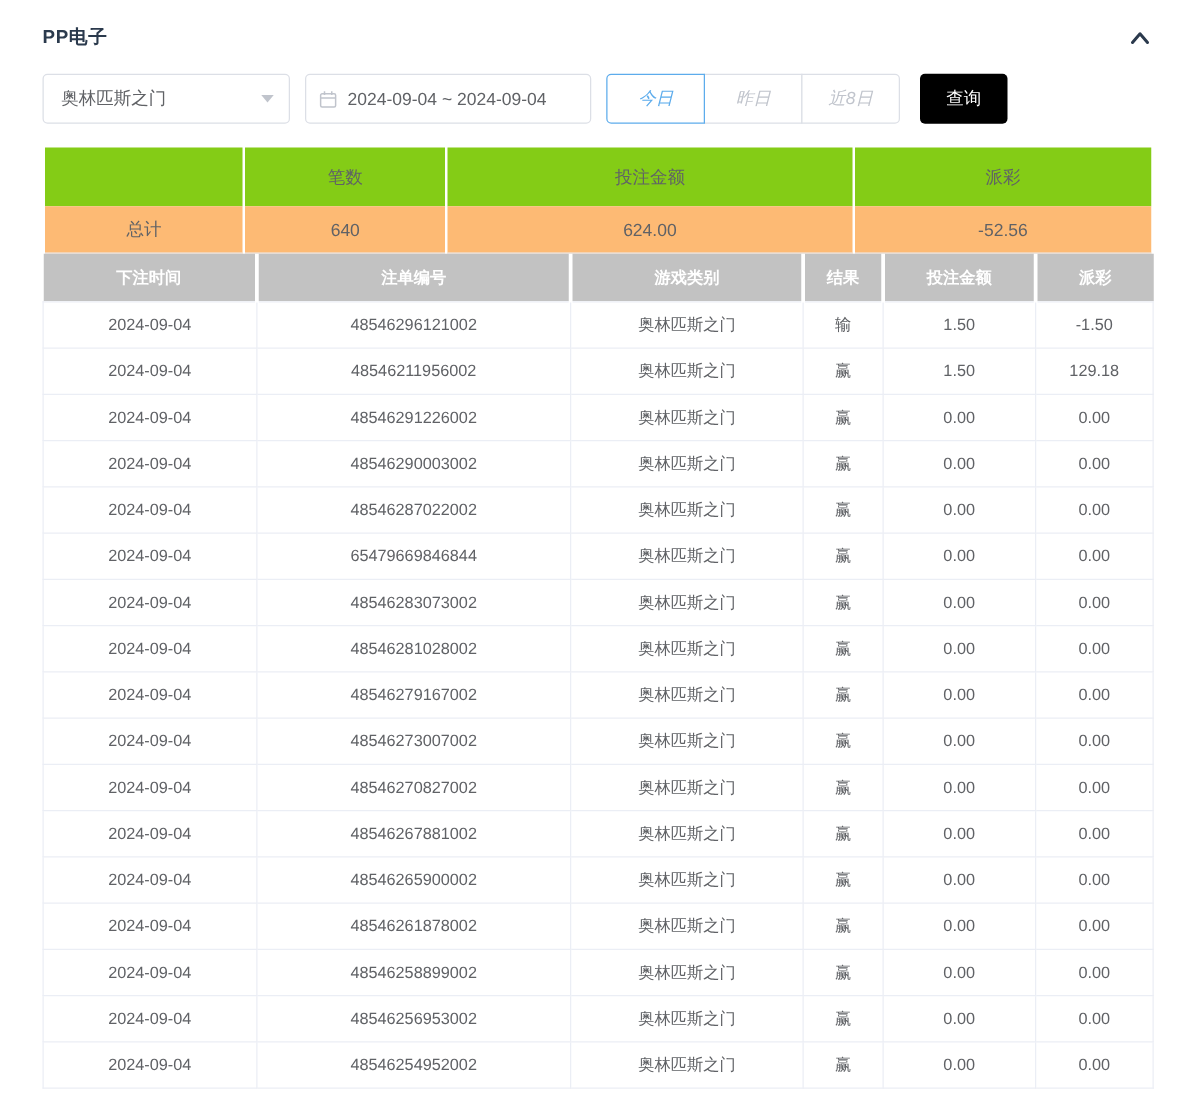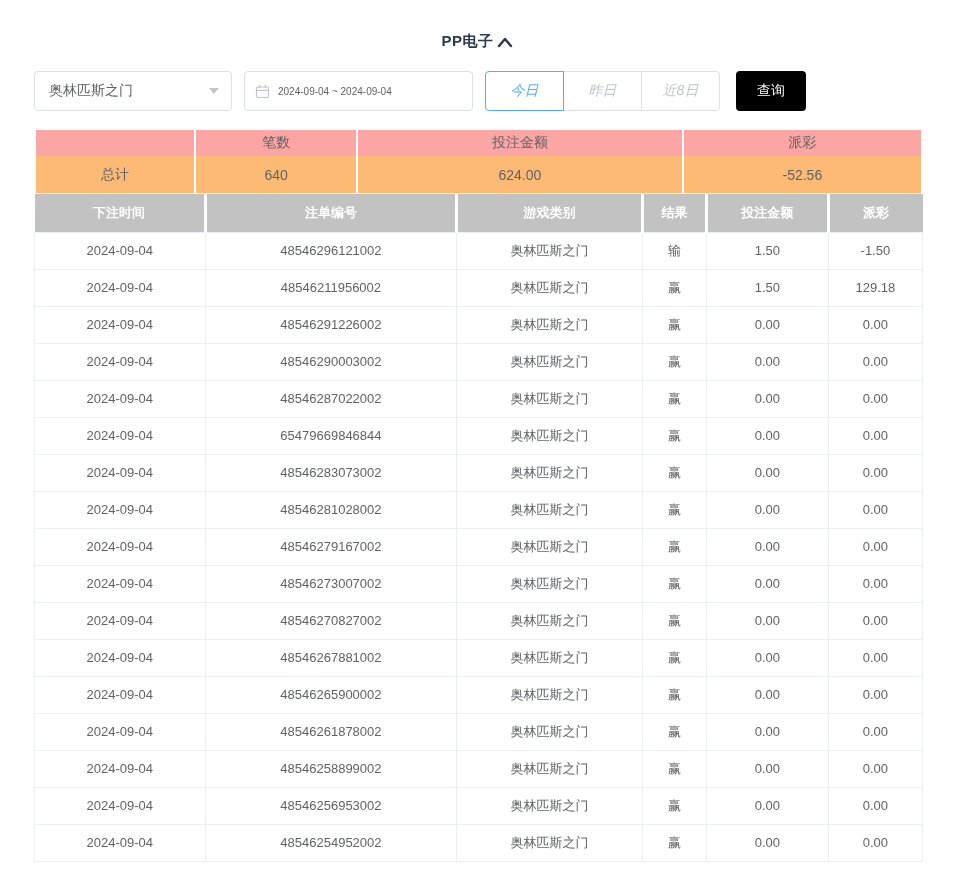--- a/index.html
+++ b/index.html
@@ -1,50 +1,50 @@
 <!DOCTYPE html>
 <html><head>
 <meta charset="utf-8">
 <style>
   * { margin:0; padding:0; box-sizing:border-box; }
   html,body { width:957px; height:884px; overflow:hidden; background:#fff;
               font-family:"Liberation Sans", sans-serif; }
   .container { padding:0 34px; }
 
   
-  .header-row { display:flex; justify-content:center; align-items:center; padding-top:32px; }
+  .header-row { display:flex; justify-content:space-between; align-items:center; padding-top:20px; }
   .page-title { font-size:15px; font-weight:bold; color:#2b3a4d; letter-spacing:.5px; }
   .collapse-btn { background:none; border:none; cursor:pointer; padding:2px; line-height:0; }
 
   
   .filter-row { display:flex; align-items:center; margin-top:20px; }
   .select-box { width:198px; height:40px; border:1px solid #dcdfe6; border-radius:4px;
                 display:flex; align-items:center; justify-content:space-between;
                 padding:0 12px 0 14px; font-size:14px; color:#606266; background:#fff; cursor:pointer; }
   .caret-down { width:0; height:0; border-left:5px solid transparent; border-right:5px solid transparent;
                 border-top:6px solid #c0c4cc; }
   .date-box { width:229px; height:40px; border:1px solid #dcdfe6; border-radius:4px; margin-left:12px;
               display:flex; align-items:center; padding:0 10px; background:#fff; cursor:pointer; }
   .date-box .cal { margin-right:8px; line-height:0; }
-  .date-text { font-size:10px; color:#606266; white-space:nowrap; }
+  .date-text { font-size:14px; color:#606266; white-space:nowrap; }
   .btn-group { display:flex; margin-left:12px; }
   .qbtn { width:79px; height:40px; background:#fff; border:1px solid #dcdfe6; font-size:14px;
           color:#c0c4cc; cursor:pointer; margin-left:-1px; position:relative;
           font-family:"Liberation Sans", sans-serif;font-style:italic; }
   .qbtn:first-child { margin-left:0; border-radius:4px 0 0 4px; }
   .qbtn:last-child { border-radius:0 4px 4px 0; }
   .qbtn.active { border-color:#5dacec; color:#5dacec; z-index:2; }
   .query-btn { width:70px; height:40px; margin-left:16px; background:#000000; color:#fff;
                border:none; border-radius:4px; font-size:14px; cursor:pointer;
                font-family:"Liberation Sans", sans-serif; }
 
   
   table { width:100%; table-layout:fixed; }
   .summary-table { margin-top:19px; border-collapse:separate; border-spacing:2px 0; }
-  .summary-table th { background:#fca5a5; height:26px; font-weight:normal; font-size:14px;
+  .summary-table th { background:#84cc16; height:47px; font-weight:normal; font-size:14px;
                       color:#606266; text-align:center; }
   .summary-table td { height:38px; font-size:14px; color:#606266; text-align:center;
                       border-bottom:1px solid #ebeef5; background:#fdba74; }
   .c-sum-0 { width:18%; } .c-sum-1 { width:18.2%; } .c-sum-2 { width:36.8%; } .c-sum-3 { width:27%; }
 
   
   .main-table { border-collapse:collapse; }
   .main-table thead th { background:#c2c2c2; color:#fff; font-weight:bold; font-size:13px;
                          height:38px; text-align:center; border-right:3px solid #fff; }
   .main-table thead th:last-child { border-right:none; }

